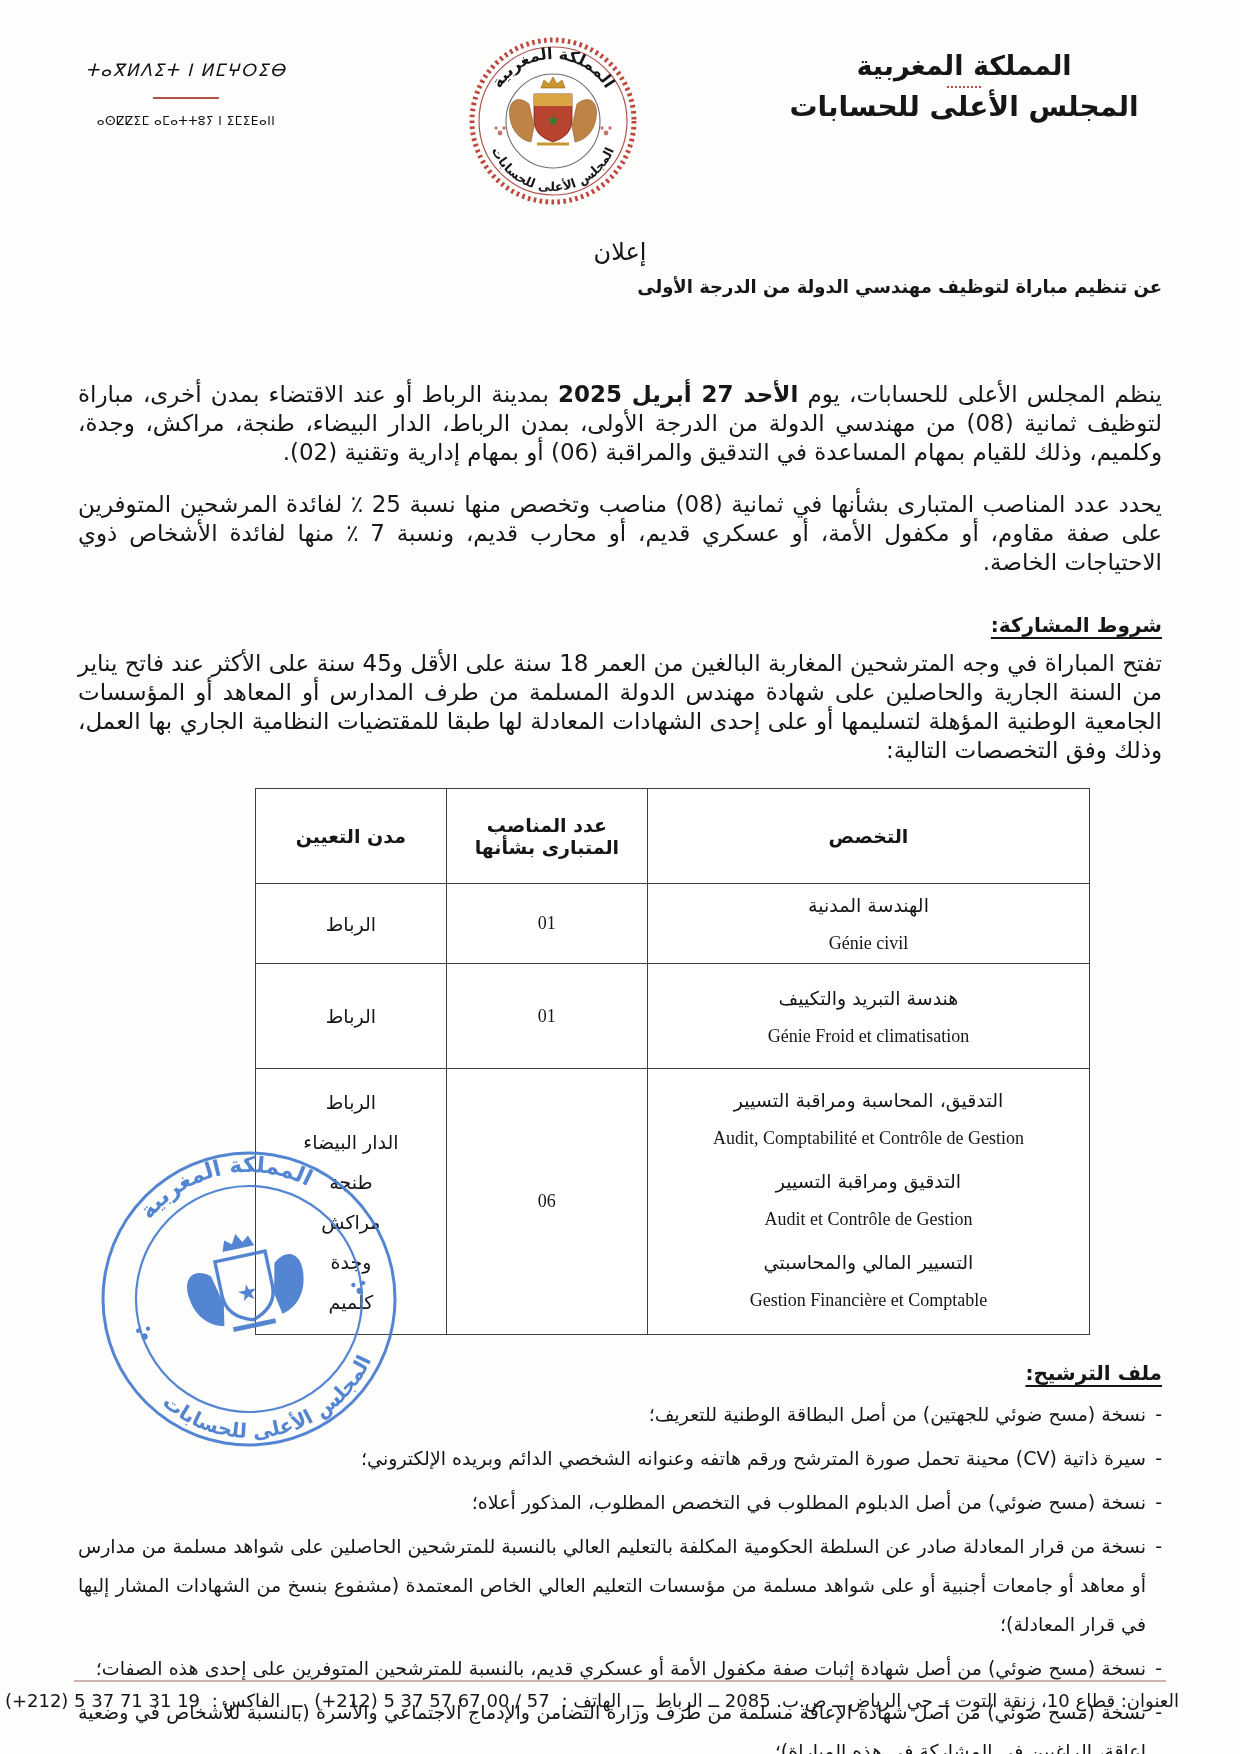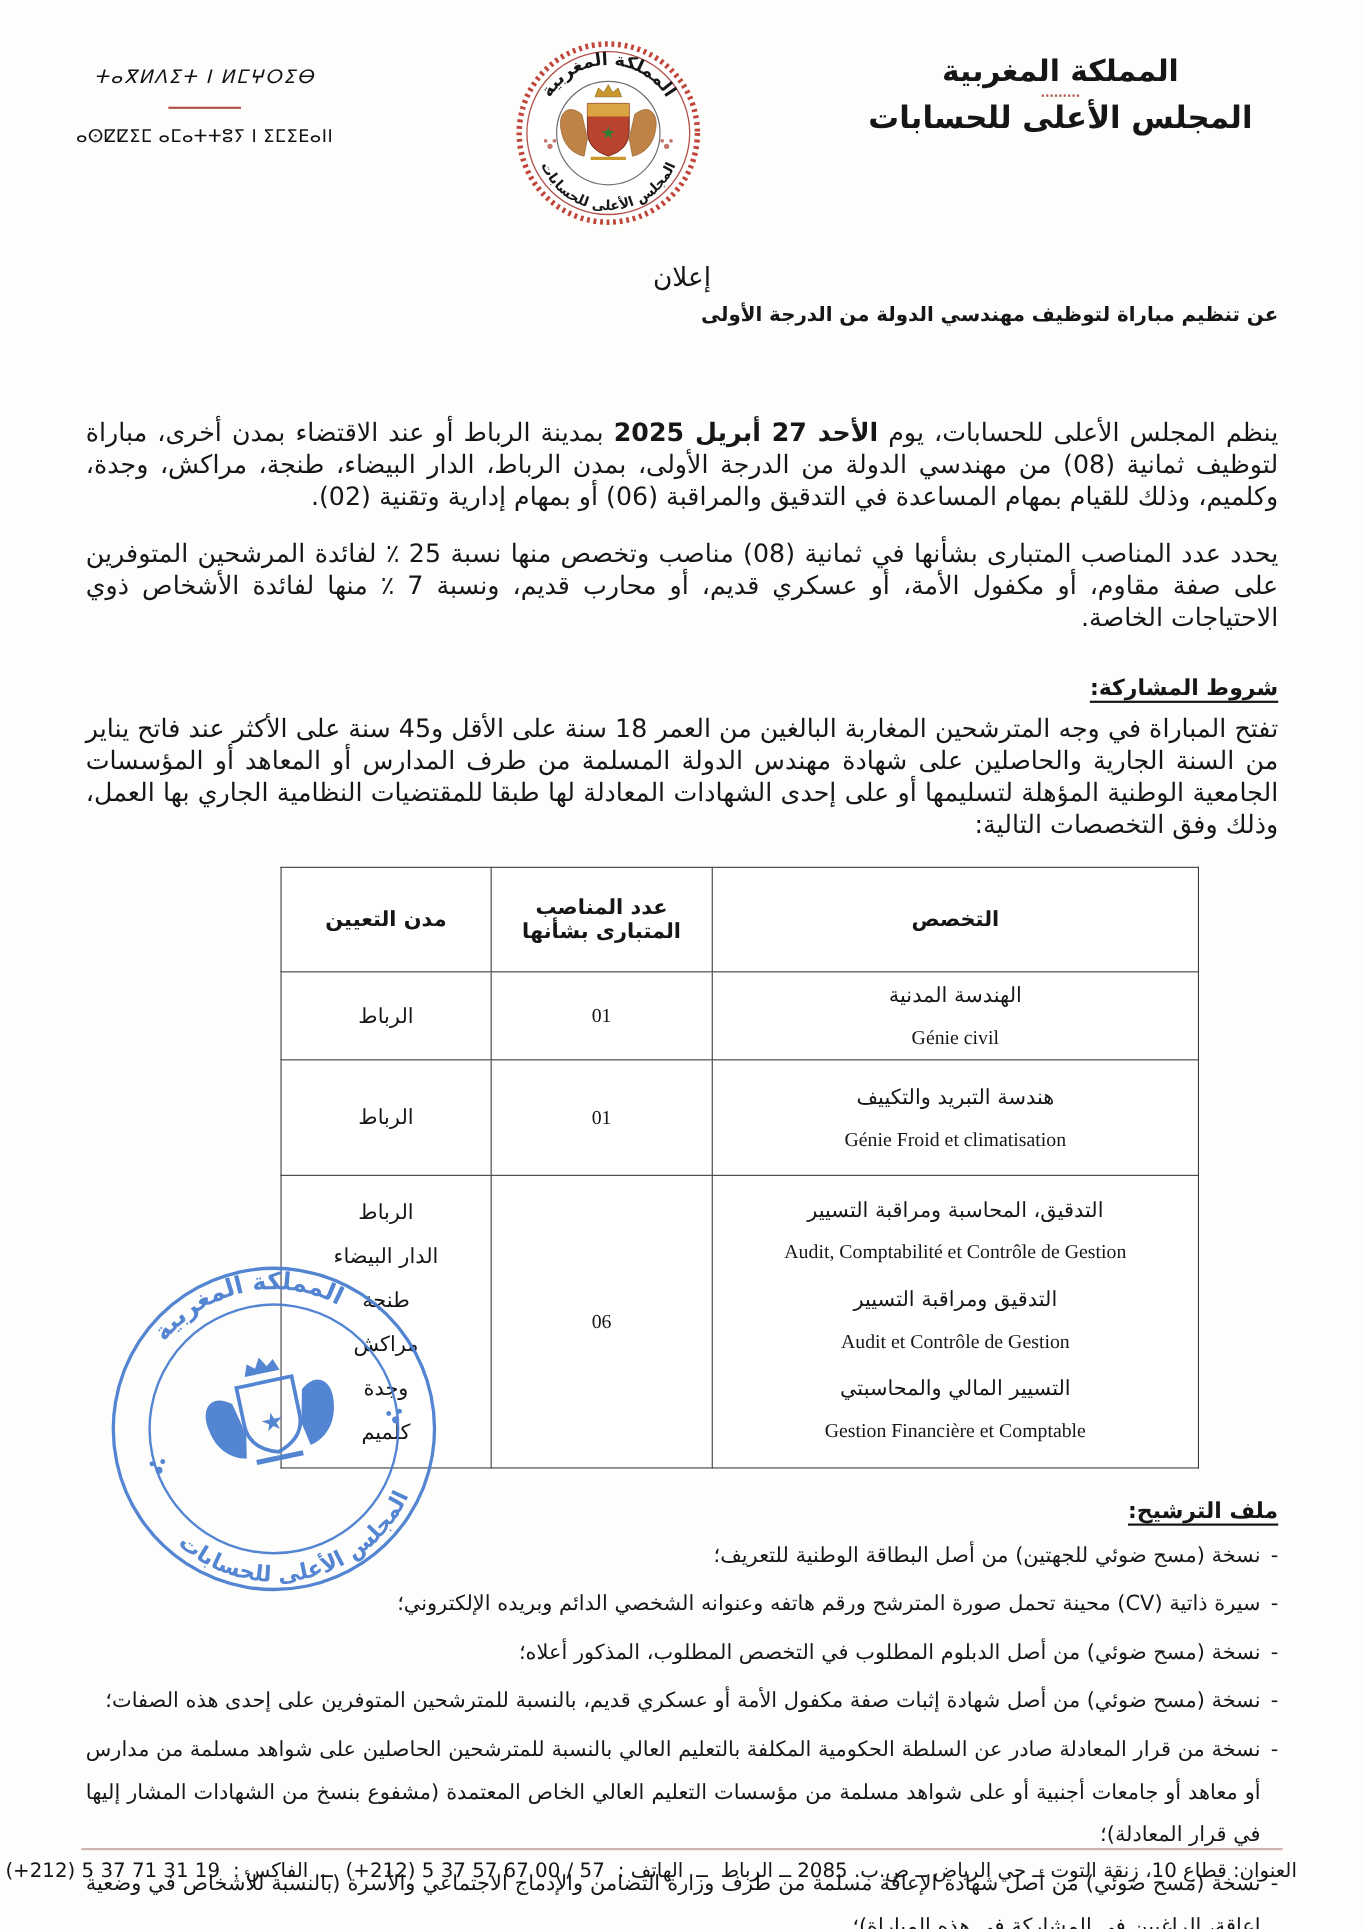--- a/index.html
+++ b/index.html
@@ -5,21 +5,21 @@
   html,body { margin:0; padding:0; background:#9a9a9a; }
   .page {
     width:1240px; height:1754px; margin:0 auto; position:relative;
     background:#fdfdfb; color:#161616; overflow:hidden;
     font-family:"DejaVu Sans", sans-serif; direction:rtl;
   }
   
   .tifinagh { position:absolute; left:58px; top:60px; width:256px; text-align:center; direction:ltr; color:#101010; }
   .tifinagh .t1 { font-size:17px; letter-spacing:1.5px;font-style:italic; }
   .tifinagh .tif-divider { width:66px; height:2px; background:#b2524a; margin:17px auto 15px auto; }
-  .tifinagh .t2 { font-size:16px; letter-spacing:0.5px; }
+  .tifinagh .t2 { font-size:12px; letter-spacing:0.5px; }
   .logo-wrap { position:absolute; left:466px; top:34px; width:174px; height:174px; }
   .hdr-ar { position:absolute; left:766px; top:50px; width:396px; text-align:center; }
   .hdr-ar .l1 { font-size:27px; font-weight:bold; }
   .hdr-ar .hdr-divider { width:34px; border-top:2px dotted #b2524a; margin:5px auto 2px auto; }
   .hdr-ar .l2 { font-size:28px; font-weight:bold; }
   
   .content { position:absolute; left:0; top:0; width:1240px; padding:0 78px; box-sizing:border-box; }
   .title { margin-top:238px; text-align:center; font-weight:normal; font-size:24px; }
   .subtitle { margin-top:10px; text-align:right; font-weight:bold; font-size:18px; }
   .para { font-size:23px; line-height:29px; text-align:justify; }
@@ -176,22 +176,22 @@
         </tr>
       </tbody>
     </table>
 
     <div class="sec-heading file-heading">ملف الترشيح:</div>
 
     <div class="file-list">
       <div class="file-item">نسخة (مسح ضوئي للجهتين) من أصل البطاقة الوطنية للتعريف؛</div>
       <div class="file-item">سيرة ذاتية (CV) محينة تحمل صورة المترشح ورقم هاتفه وعنوانه الشخصي الدائم وبريده الإلكتروني؛</div>
       <div class="file-item">نسخة (مسح ضوئي) من أصل الدبلوم المطلوب في التخصص المطلوب، المذكور أعلاه؛</div>
+      <div class="file-item">نسخة من قرار المعادلة صادر عن السلطة الحكومية المكلفة بالتعليم العالي بالنسبة للمترشحين الحاصلين على شواهد مسلمة من مدارس أو معاهد أو جامعات أجنبية أو على شواهد مسلمة من مؤسسات التعليم العالي الخاص المعتمدة (مشفوع بنسخ من الشهادات المشار إليها في قرار المعادلة)؛</div>
       <div class="file-item">نسخة (مسح ضوئي) من أصل شهادة إثبات صفة مكفول الأمة أو عسكري قديم، بالنسبة للمترشحين المتوفرين على إحدى هذه الصفات؛</div>
-      <div class="file-item">نسخة من قرار المعادلة صادر عن السلطة الحكومية المكلفة بالتعليم العالي بالنسبة للمترشحين الحاصلين على شواهد مسلمة من مدارس أو معاهد أو جامعات أجنبية أو على شواهد مسلمة من مؤسسات التعليم العالي الخاص المعتمدة (مشفوع بنسخ من الشهادات المشار إليها في قرار المعادلة)؛</div>
       <div class="file-item">نسخة (مسح ضوئي) من أصل شهادة الإعاقة مسلمة من طرف وزارة التضامن والإدماج الاجتماعي والأسرة (بالنسبة للأشخاص في وضعية إعاقة، الراغبين في المشاركة في هذه المباراة)؛</div>
     </div>
   </div>
 
   <div class="stamp">
     <svg viewBox="0 0 306 306" width="306" height="306">
       <circle cx="153" cy="153" r="146" fill="none" stroke="#4b7fd1" stroke-width="3"></circle>
       <circle cx="153" cy="153" r="113" fill="none" stroke="#4b7fd1" stroke-width="2.2"></circle>
       <path id="stampArcTop" d="M 26,153 A 127,127 0 0 1 280,153" fill="none"></path>
       <path id="stampArcBot" d="M 20,159 A 133,133 0 0 0 286,159" fill="none"></path>

